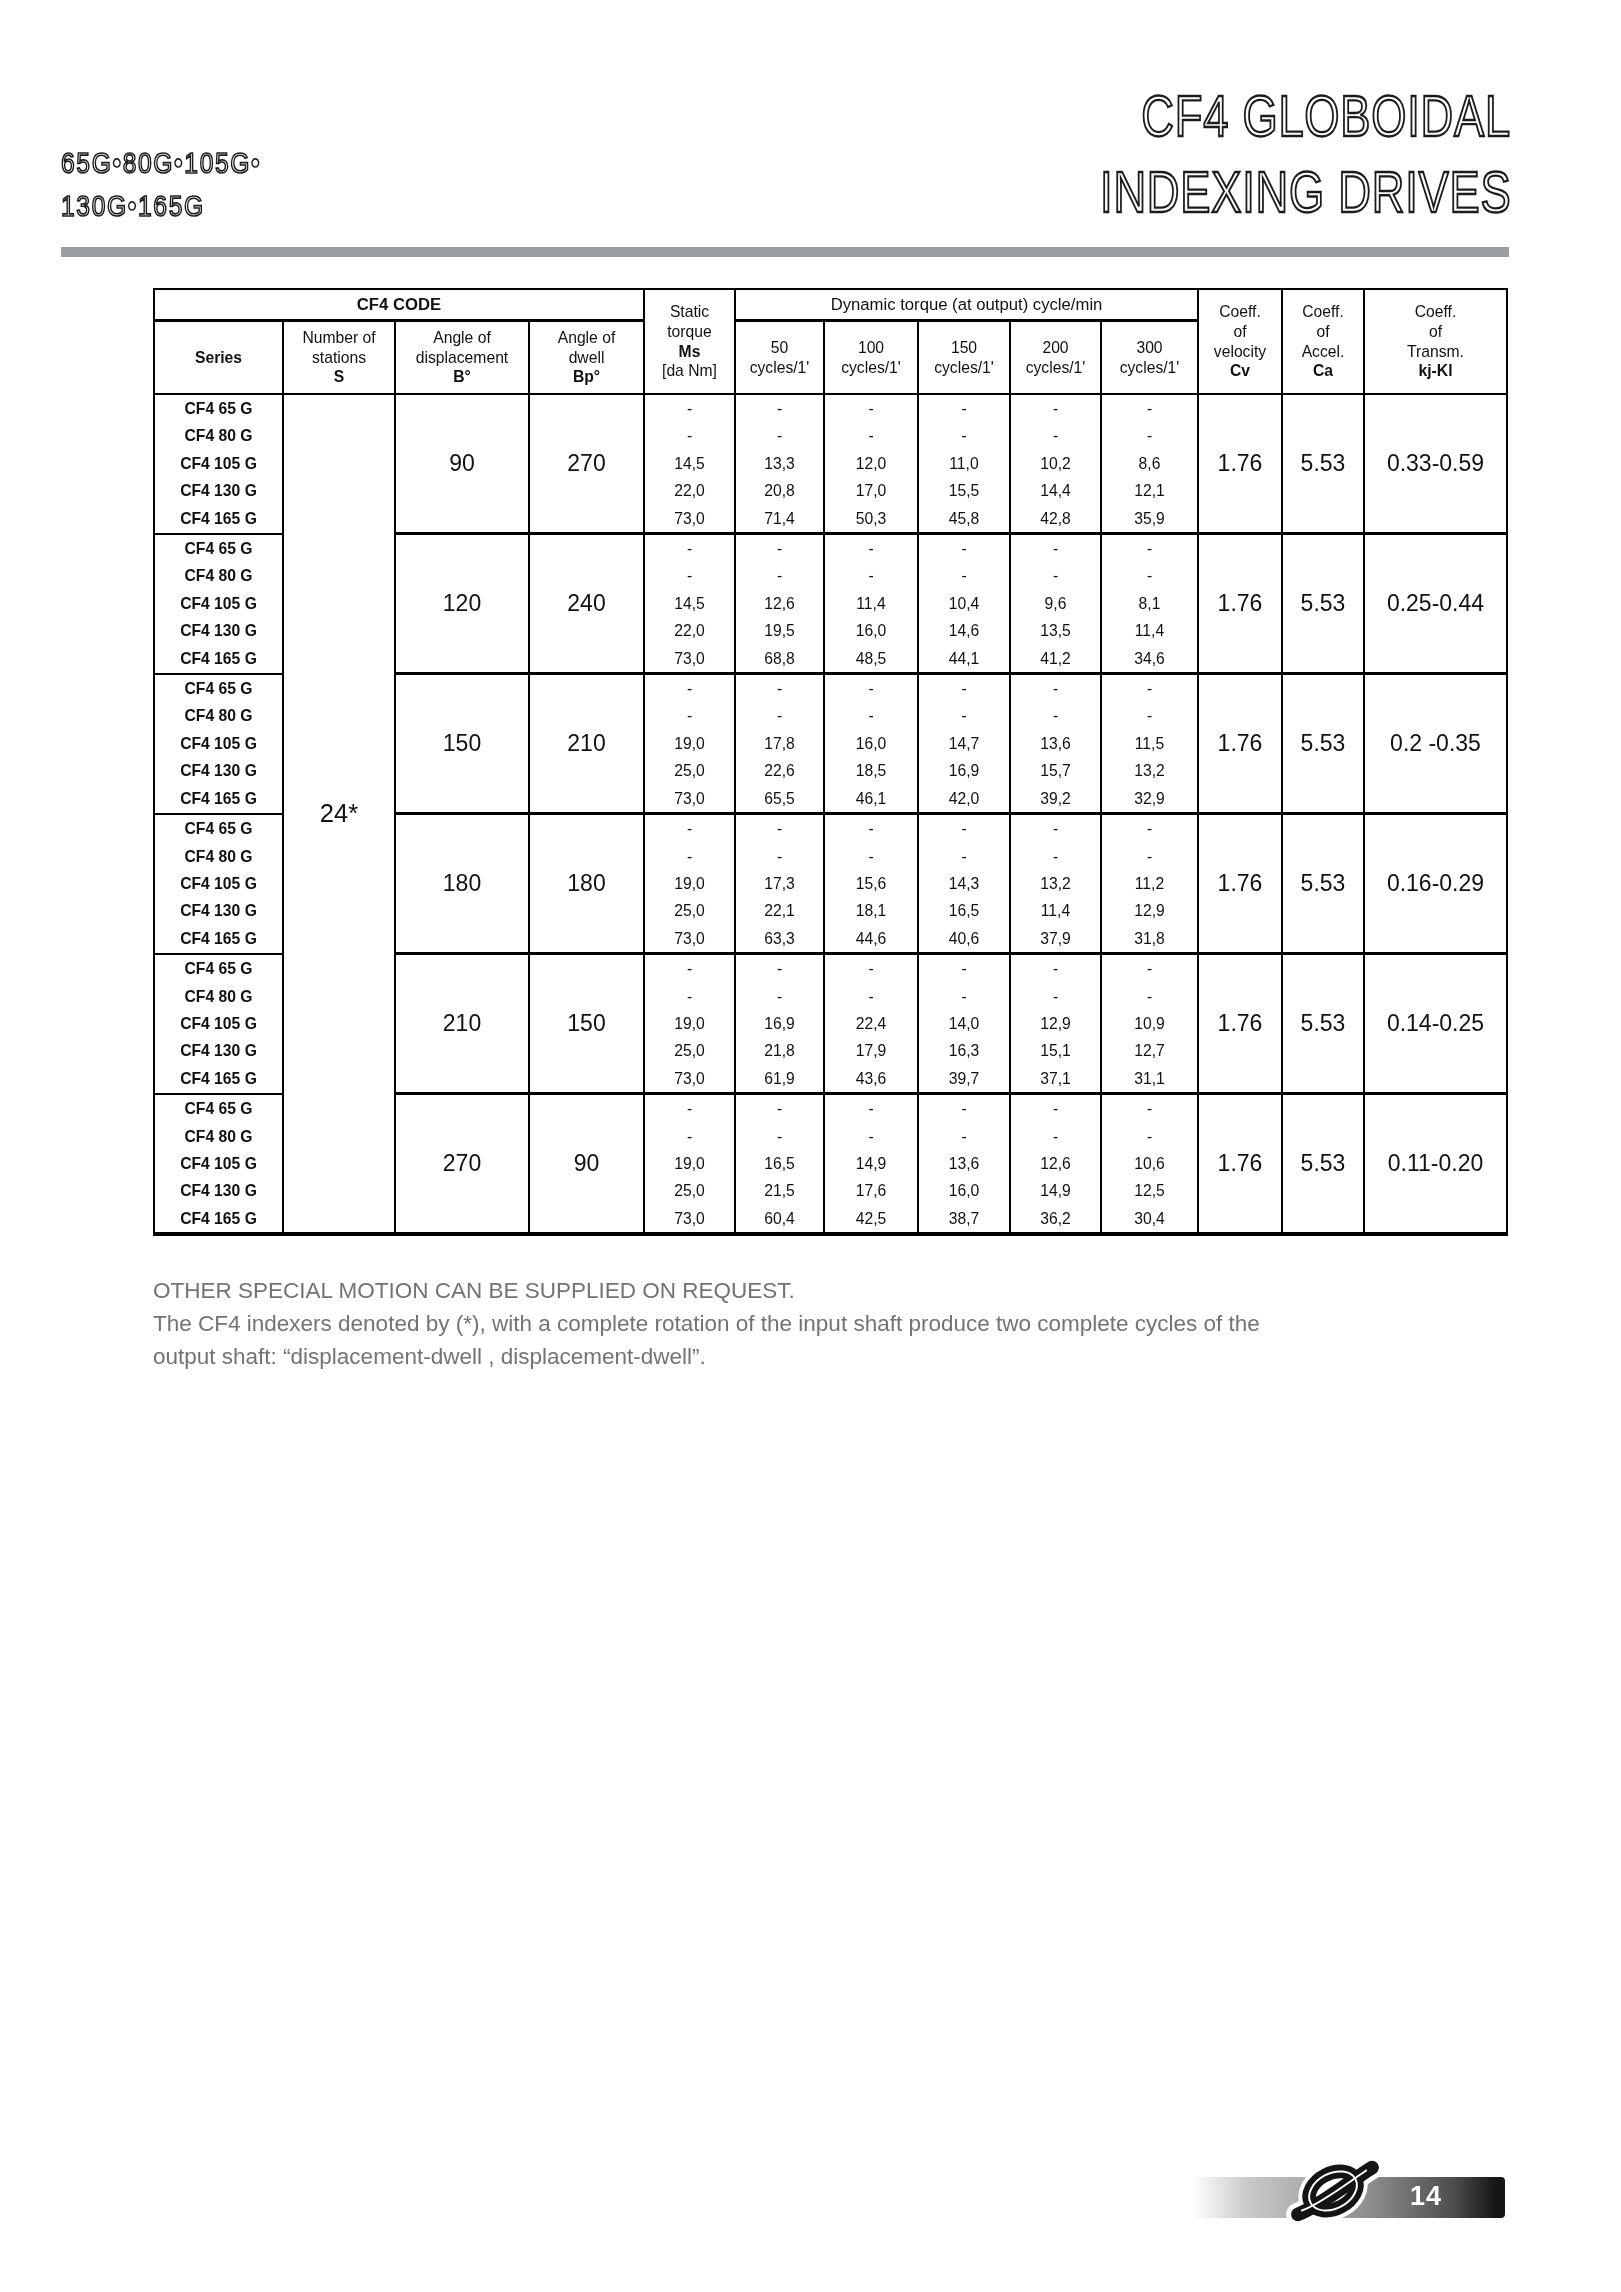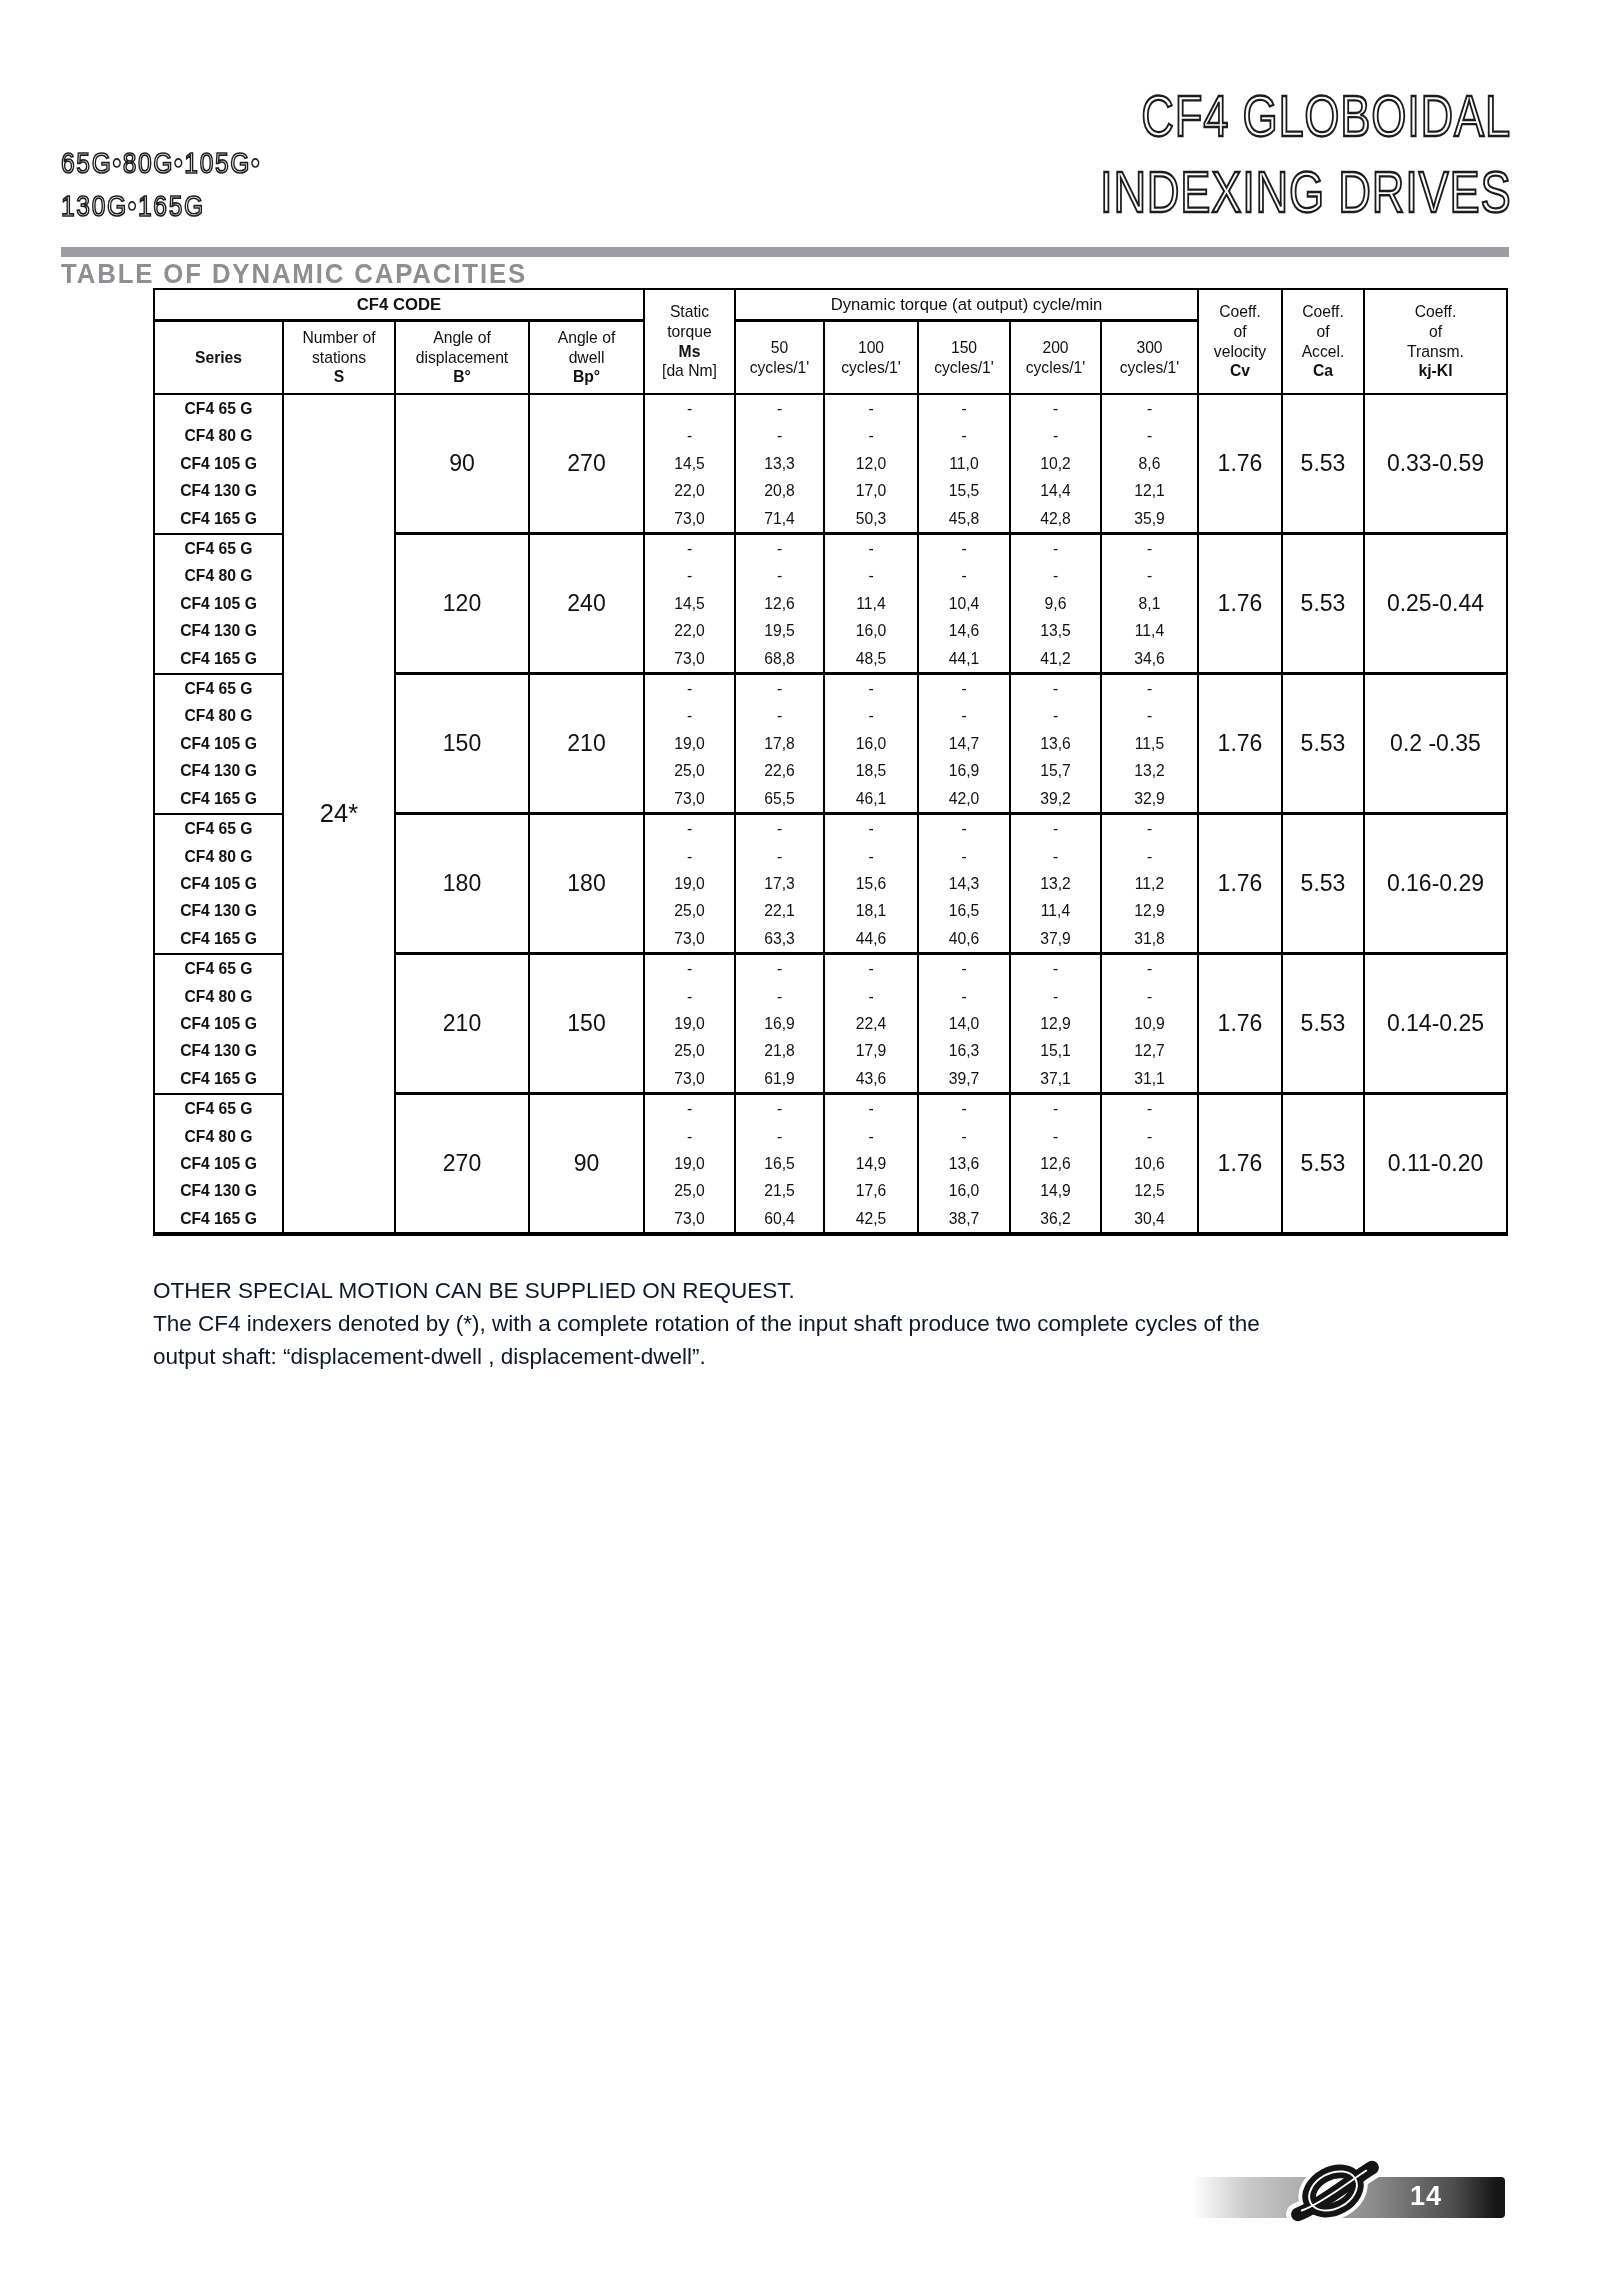--- a/index.html
+++ b/index.html
@@ -33,21 +33,21 @@
   .b{font-weight:bold;}
   tbody td{height:27.4px;border-top:none;border-bottom:none;line-height:27.4px;}
   tbody td.series{font-weight:bold;}
   tr.block-start td{border-top:3.9px solid #000;}
   tr.block-start td.series{border-top:2px solid #000;}
   tr.first-block td{border-top:2.9px solid #000 !important;}
   td.bigval{font-size:23px;margin-top:36px;}
   td.stations{font-size:25.5px;}
 
   
-  .notes{position:absolute;left:153px;top:1274px;width:1372px;font-size:22.5px;line-height:33px;color:#0f172a;}
+  .notes{position:absolute;left:153px;top:1274px;width:1372px;font-size:22.5px;line-height:33px;color:#737373;}
 
   
   .footer-bar{position:absolute;left:1192px;top:2177px;width:313px;height:41px;border-radius:3.9px;
      background:linear-gradient(to right,#ffffff 0%,#c9c9c9 18%,#a2a2a2 42%,#8b8b8b 58%,#4c4c4c 84%,#161616 97%);}
   .page-num{position:absolute;left:218px;top:3.9px;font-size:27px;font-weight:bold;color:#ffffff;letter-spacing:1px;}
   .logo{position:absolute;left:1282px;top:2150px;width:102px;height:80px;}
 </style>
 </head>
 <body>
 
@@ -58,23 +58,20 @@
     <div><span class="squeeze outline">130G•165G</span></div>
   </div>
 
   <div class="main-title">
     <div><span class="squeeze outline outline-big">CF4 GLOBOIDAL</span></div>
     <div><span class="squeeze outline outline-big">INDEXING DRIVES</span></div>
   </div>
 
   <div class="gray-bar"></div>
 
-  <div class="section-title">
-    <span class="squeeze">TABLE OF DYNAMIC CAPACITIES</span>
-  </div>
 
   <div class="table-wrap">
     <table>
       <colgroup>
         <col style="width:129px">
           <col style="width:112px">
           <col style="width:134px">
           <col style="width:115px">
         <col style="width:91px">
           <col style="width:89px">

